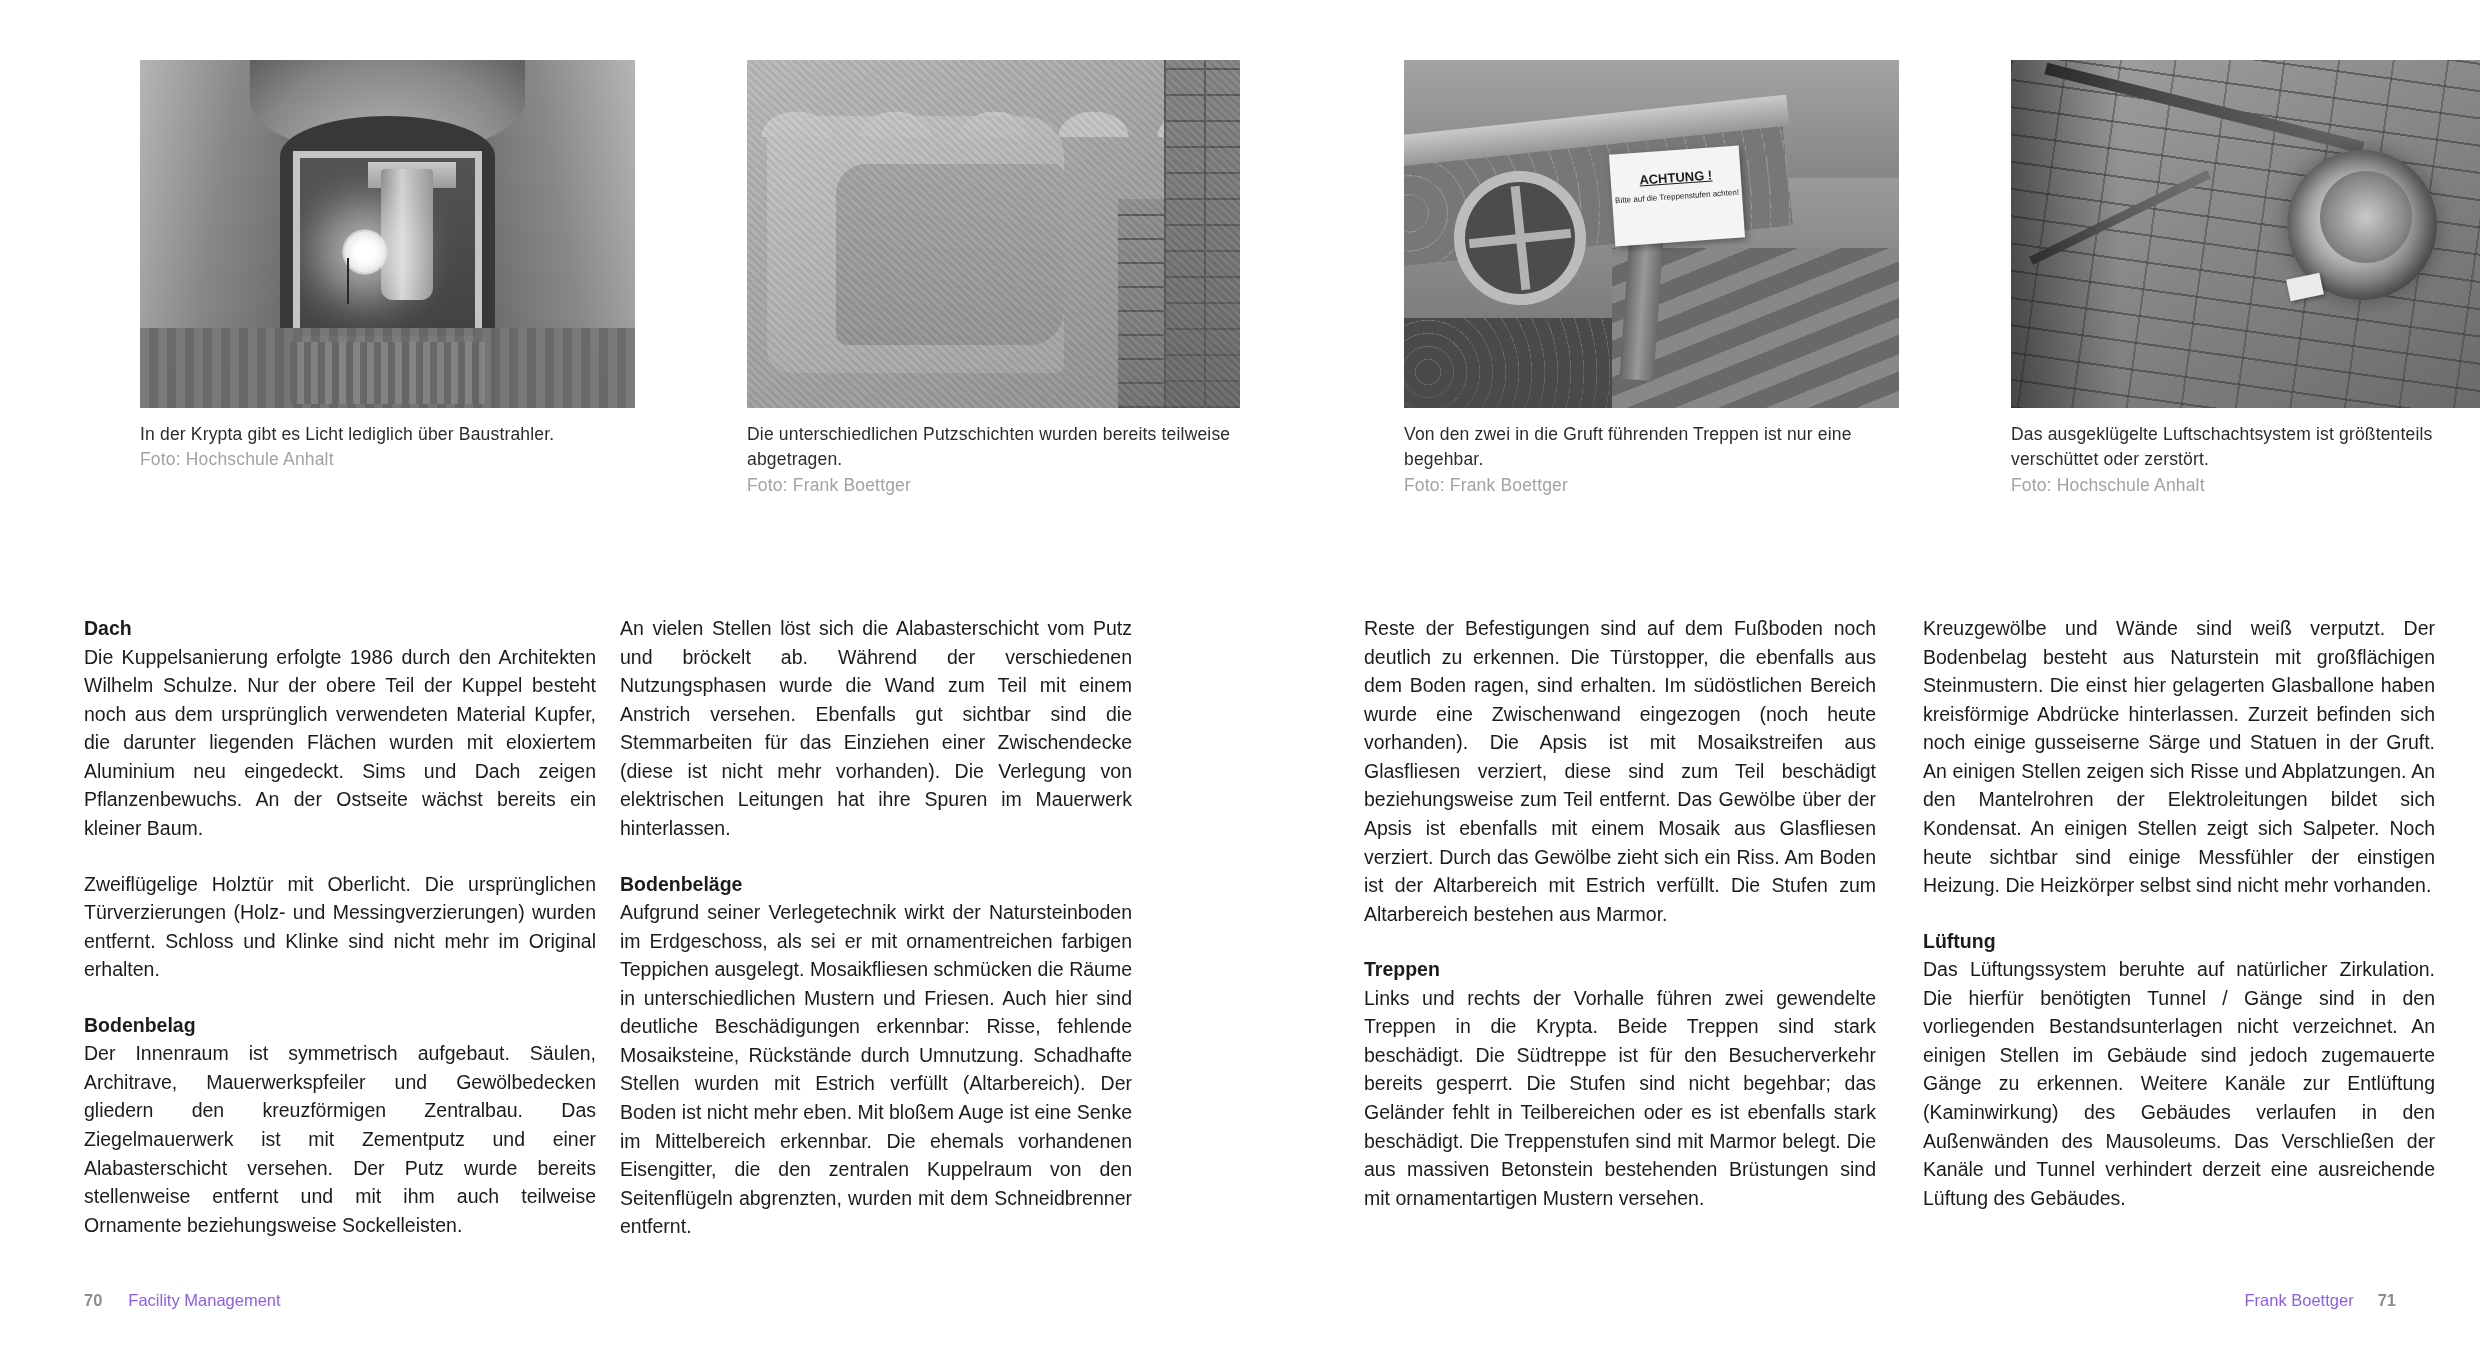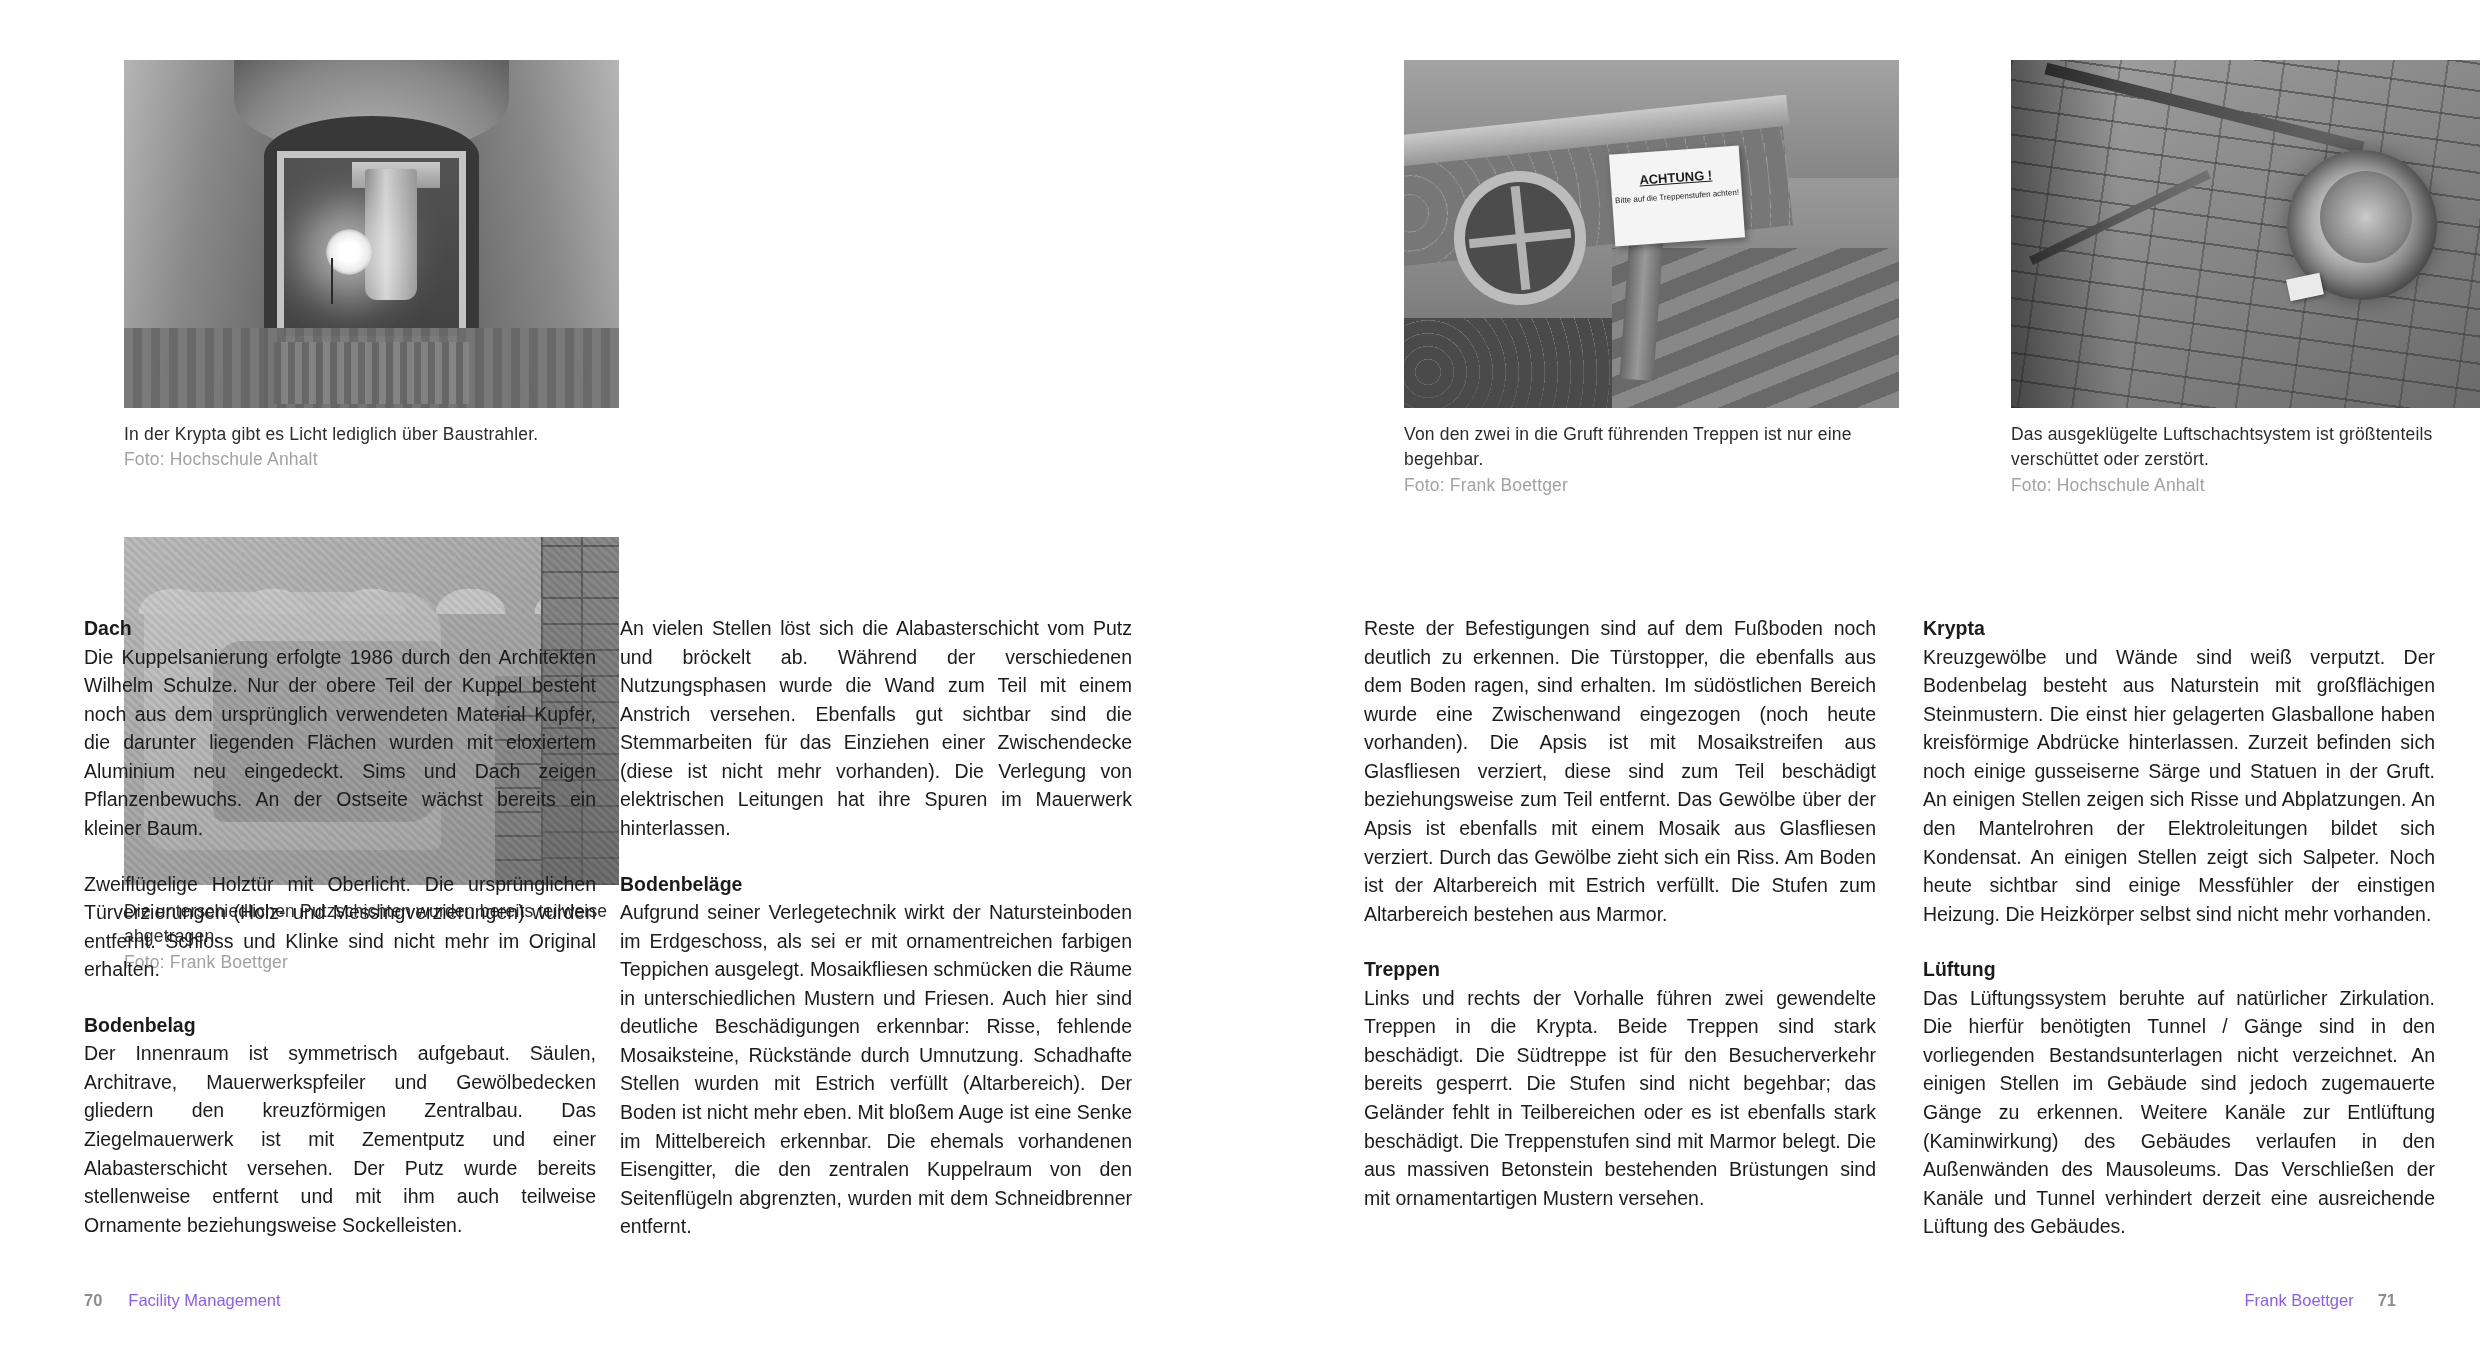--- a/index.html
+++ b/index.html
@@ -29,21 +29,21 @@
     box-sizing: border-box;
   }
 
   
   .figures {
     position: absolute;
     top: 44px;
     display: flex;
     gap: 32px;
   }
-  .page-left .figures  { left: 84px; flex-direction: column; }
+  .page-left .figures  { left: 100px; }
   .page-right .figures { left: 124px; }
 
   .figure {
     width: 495px;
   }
   .photo {
     width: 495px;
     height: 348px;
     background: #9a9a9a;
     position: relative;
@@ -455,21 +455,20 @@
           <p>Reste der Befestigungen sind auf dem Fußboden noch deutlich zu erkennen. Die Türstopper, die ebenfalls aus dem Boden ragen, sind erhalten. Im südöstlichen Bereich wurde eine Zwischenwand eingezogen (noch heute vorhanden). Die Apsis ist mit Mosaikstreifen aus Glasfliesen verziert, diese sind zum Teil beschädigt beziehungsweise zum Teil entfernt. Das Gewölbe über der Apsis ist ebenfalls mit einem Mosaik aus Glasfliesen verziert. Durch das Gewölbe zieht sich ein Riss. Am Boden ist der Altarbereich mit Estrich verfüllt. Die Stufen zum Altarbereich bestehen aus Marmor.</p>
         </div>
         <div class="block">
           <h3>Treppen</h3>
           <p>Links und rechts der Vorhalle führen zwei gewendelte Treppen in die Krypta. Beide Treppen sind stark beschädigt. Die Südtreppe ist für den Besucherverkehr bereits gesperrt. Die Stufen sind nicht begehbar; das Geländer fehlt in Teilbereichen oder es ist ebenfalls stark beschädigt. Die Treppenstufen sind mit Marmor belegt. Die aus massiven Betonstein bestehenden Brüstungen sind mit ornamentartigen Mustern versehen.</p>
         </div>
       </div>
 
       <div class="col">
         <div class="block">
-          <h3>Krypta</h3>
           <p>Kreuzgewölbe und Wände sind weiß verputzt. Der Bodenbelag besteht aus Naturstein mit großflächigen Steinmustern. Die einst hier gelagerten Glasballone haben kreisförmige Abdrücke hinterlassen. Zurzeit befinden sich noch einige gusseiserne Särge und Statuen in der Gruft. An einigen Stellen zeigen sich Risse und Abplatzungen. An den Mantelrohren der Elektroleitungen bildet sich Kondensat. An einigen Stellen zeigt sich Salpeter. Noch heute sichtbar sind einige Messfühler der einstigen Heizung. Die Heizkörper selbst sind nicht mehr vorhanden.</p>
         </div>
         <div class="block">
           <h3>Lüftung</h3>
           <p>Das Lüftungssystem beruhte auf natürlicher Zirkulation. Die hierfür benötigten Tunnel / Gänge sind in den vorliegenden Bestandsunterlagen nicht verzeichnet. An einigen Stellen im Gebäude sind jedoch zugemauerte Gänge zu erkennen. Weitere Kanäle zur Entlüftung (Kaminwirkung) des Gebäudes verlaufen in den Außenwänden des Mausoleums. Das Verschließen der Kanäle und Tunnel verhindert derzeit eine ausreichende Lüftung des Gebäudes.</p>
         </div>
       </div>
 
     </div>
 

